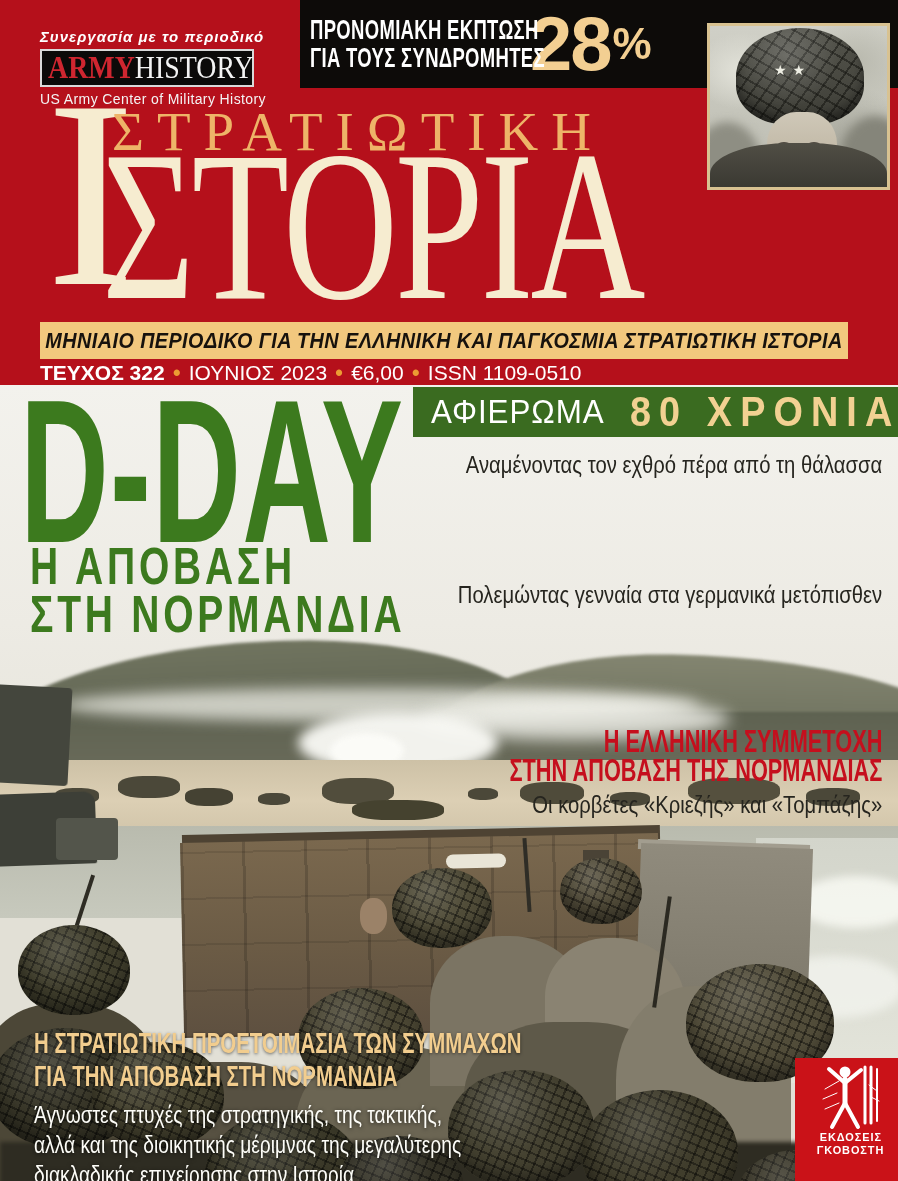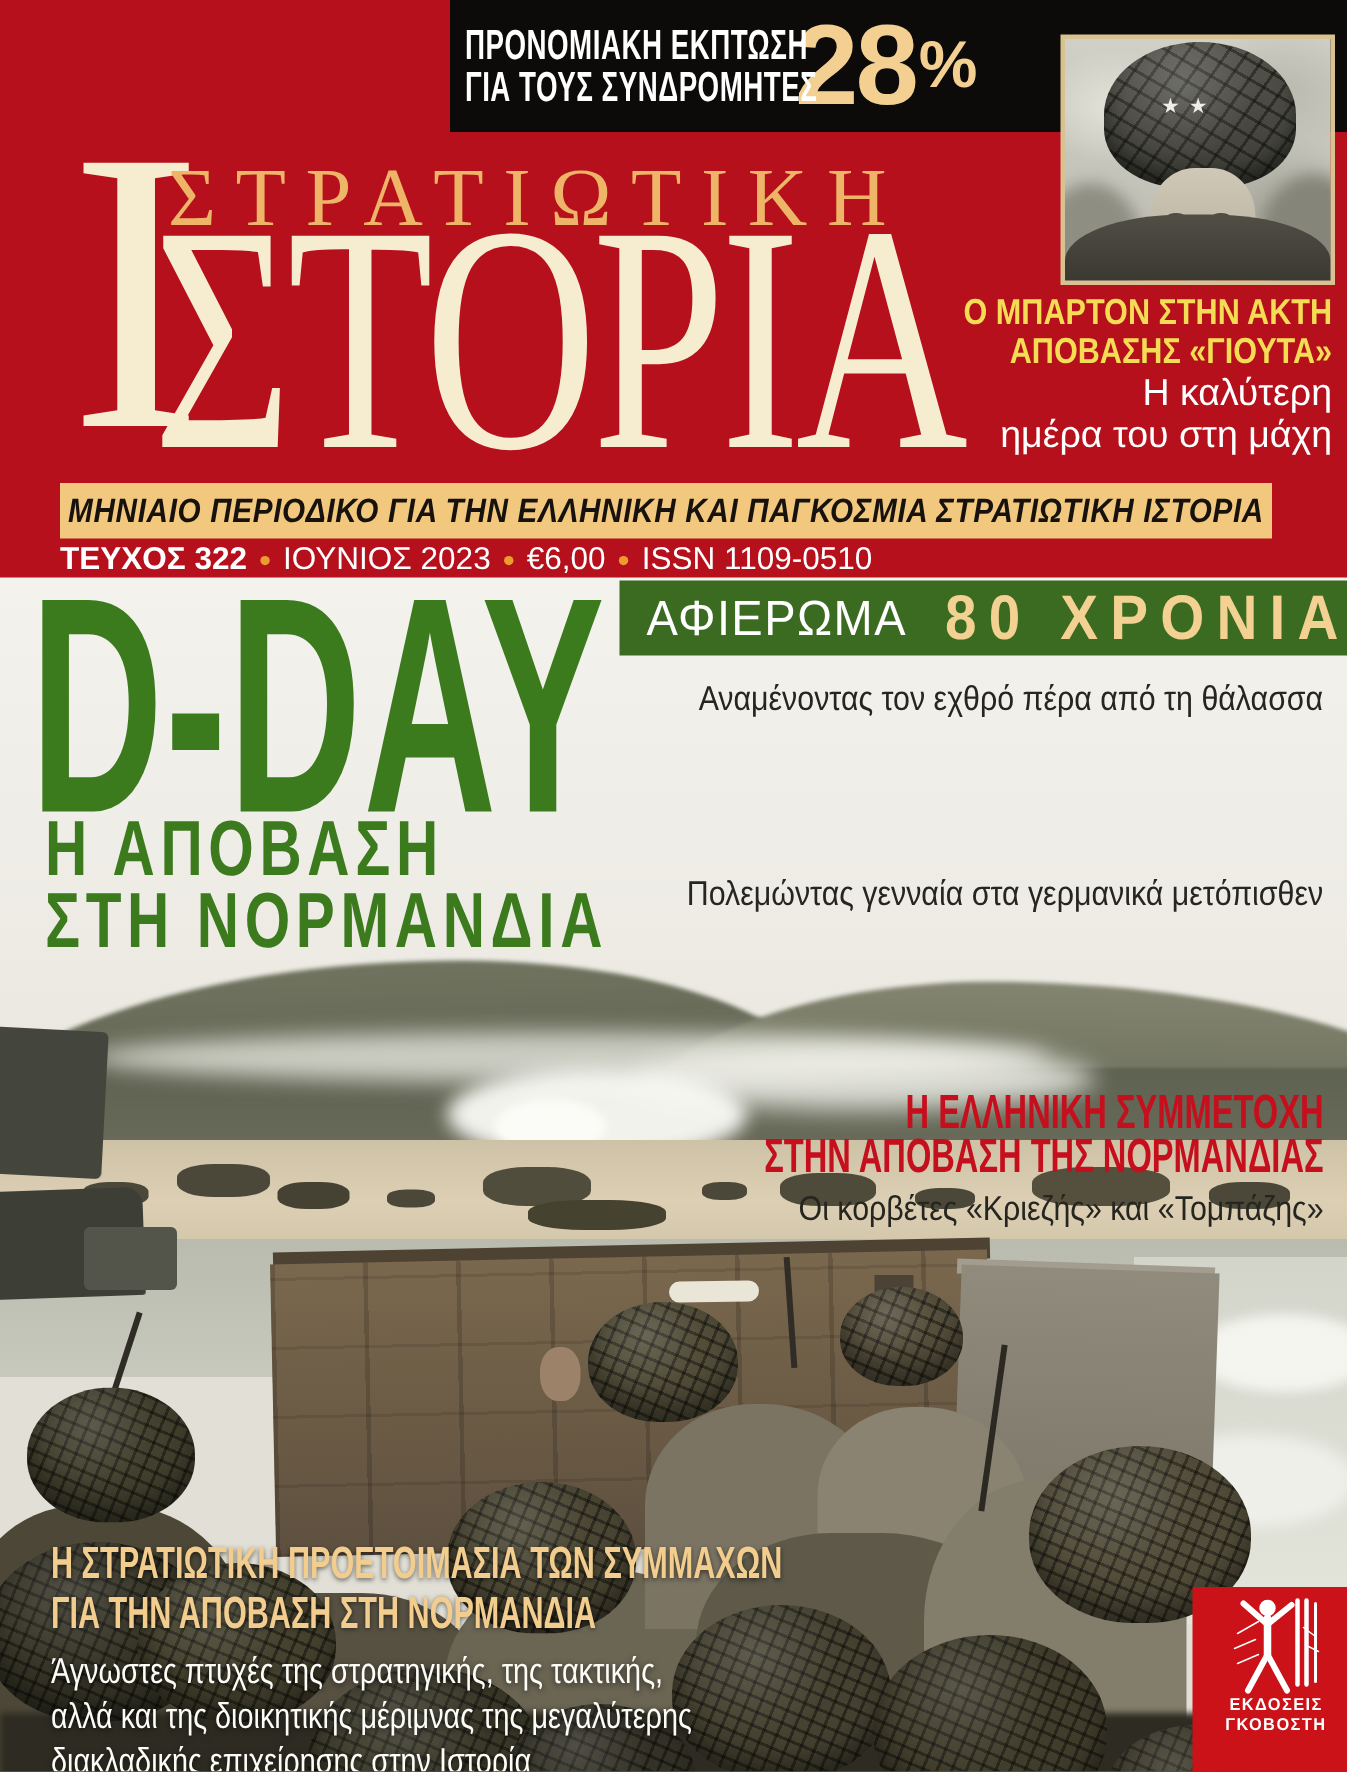--- a/index.html
+++ b/index.html
@@ -182,20 +182,29 @@
       <div class="helmet" style="left: 392px; top: 483px; width: 100px; height: 80px; background: radial-gradient(circle at 38% 28%, rgba(255, 255, 255, 0.14), rgba(0, 0, 0, 0) 45%), repeating-linear-gradient(23deg, rgba(0, 0, 0, 0.38) 0px, rgba(0, 0, 0, 0.38) 2px, rgba(0, 0, 0, 0) 2px, rgba(0, 0, 0, 0) 9px), repeating-linear-gradient(-67deg, rgba(0, 0, 0, 0.38) 0px, rgba(0, 0, 0, 0.38) 2px, rgba(0, 0, 0, 0) 2px, rgba(0, 0, 0, 0) 9px), rgb(81, 77, 57);"></div>
       <div class="helmet" style="left: 560px; top: 473px; width: 82px; height: 66px; background: radial-gradient(circle at 38% 28%, rgba(255, 255, 255, 0.14), rgba(0, 0, 0, 0) 45%), repeating-linear-gradient(23deg, rgba(0, 0, 0, 0.38) 0px, rgba(0, 0, 0, 0.38) 2px, rgba(0, 0, 0, 0) 2px, rgba(0, 0, 0, 0) 9px), repeating-linear-gradient(-67deg, rgba(0, 0, 0, 0.38) 0px, rgba(0, 0, 0, 0.38) 2px, rgba(0, 0, 0, 0) 2px, rgba(0, 0, 0, 0) 9px), rgb(85, 79, 60);"></div>
       <div class="helmet" style="left: 448px; top: 685px; width: 146px; height: 117px; background: radial-gradient(circle at 38% 28%, rgba(255, 255, 255, 0.14), rgba(0, 0, 0, 0) 45%), repeating-linear-gradient(23deg, rgba(0, 0, 0, 0.38) 0px, rgba(0, 0, 0, 0.38) 2px, rgba(0, 0, 0, 0) 2px, rgba(0, 0, 0, 0) 9px), repeating-linear-gradient(-67deg, rgba(0, 0, 0, 0.38) 0px, rgba(0, 0, 0, 0.38) 2px, rgba(0, 0, 0, 0) 2px, rgba(0, 0, 0, 0) 9px), rgb(69, 66, 49);"></div>
       <div class="helmet" style="left: 582px; top: 705px; width: 156px; height: 125px; background: radial-gradient(circle at 38% 28%, rgba(255, 255, 255, 0.14), rgba(0, 0, 0, 0) 45%), repeating-linear-gradient(23deg, rgba(0, 0, 0, 0.38) 0px, rgba(0, 0, 0, 0.38) 2px, rgba(0, 0, 0, 0) 2px, rgba(0, 0, 0, 0) 9px), repeating-linear-gradient(-67deg, rgba(0, 0, 0, 0.38) 0px, rgba(0, 0, 0, 0.38) 2px, rgba(0, 0, 0, 0) 2px, rgba(0, 0, 0, 0) 9px), rgb(64, 61, 44);"></div>
       <div class="helmet" style="left: 686px; top: 579px; width: 148px; height: 118px; background: radial-gradient(circle at 38% 28%, rgba(255, 255, 255, 0.14), rgba(0, 0, 0, 0) 45%), repeating-linear-gradient(23deg, rgba(0, 0, 0, 0.38) 0px, rgba(0, 0, 0, 0.38) 2px, rgba(0, 0, 0, 0) 2px, rgba(0, 0, 0, 0) 9px), repeating-linear-gradient(-67deg, rgba(0, 0, 0, 0.38) 0px, rgba(0, 0, 0, 0.38) 2px, rgba(0, 0, 0, 0) 2px, rgba(0, 0, 0, 0) 9px), rgb(82, 77, 58);"></div>
       <div class="helmet" style="left: 800px; top: 687px; width: 132px; height: 106px; background: radial-gradient(circle at 38% 28%, rgba(255, 255, 255, 0.14), rgba(0, 0, 0, 0) 45%), repeating-linear-gradient(23deg, rgba(0, 0, 0, 0.38) 0px, rgba(0, 0, 0, 0.38) 2px, rgba(0, 0, 0, 0) 2px, rgba(0, 0, 0, 0) 9px), repeating-linear-gradient(-67deg, rgba(0, 0, 0, 0.38) 0px, rgba(0, 0, 0, 0.38) 2px, rgba(0, 0, 0, 0) 2px, rgba(0, 0, 0, 0) 9px), rgb(73, 70, 51);"></div>
       <div class="helmet" style="left: 336px; top: 751px; width: 128px; height: 102px; background: radial-gradient(circle at 38% 28%, rgba(255, 255, 255, 0.14), rgba(0, 0, 0, 0) 45%), repeating-linear-gradient(23deg, rgba(0, 0, 0, 0.38) 0px, rgba(0, 0, 0, 0.38) 2px, rgba(0, 0, 0, 0) 2px, rgba(0, 0, 0, 0) 9px), repeating-linear-gradient(-67deg, rgba(0, 0, 0, 0.38) 0px, rgba(0, 0, 0, 0.38) 2px, rgba(0, 0, 0, 0) 2px, rgba(0, 0, 0, 0) 9px), rgb(52, 50, 38);"></div>
       <div class="helmet" style="left: 736px; top: 765px; width: 120px; height: 96px; background: radial-gradient(circle at 38% 28%, rgba(255, 255, 255, 0.14), rgba(0, 0, 0, 0) 45%), repeating-linear-gradient(23deg, rgba(0, 0, 0, 0.38) 0px, rgba(0, 0, 0, 0.38) 2px, rgba(0, 0, 0, 0) 2px, rgba(0, 0, 0, 0) 9px), repeating-linear-gradient(-67deg, rgba(0, 0, 0, 0.38) 0px, rgba(0, 0, 0, 0.38) 2px, rgba(0, 0, 0, 0) 2px, rgba(0, 0, 0, 0) 9px), rgb(59, 56, 42);"></div>
     </div>
 
+  <div class="partner">
+    <div class="partner-note">Συνεργασία με το περιοδικό</div>
+    <div class="ah-box">
+      <div class="ah-line">
+        <span class="ah-army">ARMY</span><span class="ah-history">HISTORY</span>
+      </div>
+    </div>
+    <div class="ah-sub">US Army Center of Military History</div>
+  </div>
 
   <div class="promo-box">
     <div class="promo-lines">
       <div class="promo-line">ΠΡΟΝΟΜΙΑΚΗ ΕΚΠΤΩΣΗ</div>
       <div class="promo-line">ΓΙΑ ΤΟΥΣ ΣΥΝΔΡΟΜΗΤΕΣ</div>
     </div>
     <div class="promo-num">28</div>
     <div class="promo-pct">%</div>
   </div>
 
@@ -205,26 +214,20 @@
     <div class="b-helmet"></div>
     <div class="b-stars">★★</div>
     <div class="b-face"></div>
     <div class="b-eye" style="left:68px;top:116px;"></div>
     <div class="b-eye" style="left:98px;top:116px;"></div>
     <div class="b-nose"></div>
     <div class="b-stache"></div>
     <div class="b-jacket"></div>
   </div>
 
-  <div class="barton-cap">
-    <div class="bc-y">Ο ΜΠΑΡΤΟΝ ΣΤΗΝ ΑΚΤΗ</div>
-    <div class="bc-y">ΑΠΟΒΑΣΗΣ «ΓΙΟΥΤΑ»</div>
-    <div class="bc-w">Η καλύτερη</div>
-    <div class="bc-w">ημέρα του στη μάχη</div>
-  </div>
 
   <div class="m-initial">Ι</div>
   <div class="m-word-top">ΣΤΡΑΤΙΩΤΙΚΗ</div>
   <div class="m-word-bottom">ΣΤΟΡΙΑ</div>
 
   <div class="tagline">
     <span>ΜΗΝΙΑΙΟ ΠΕΡΙΟΔΙΚΟ ΓΙΑ ΤΗΝ ΕΛΛΗΝΙΚΗ ΚΑΙ ΠΑΓΚΟΣΜΙΑ ΣΤΡΑΤΙΩΤΙΚΗ ΙΣΤΟΡΙΑ</span>
   </div>
 
   <div class="issue">

